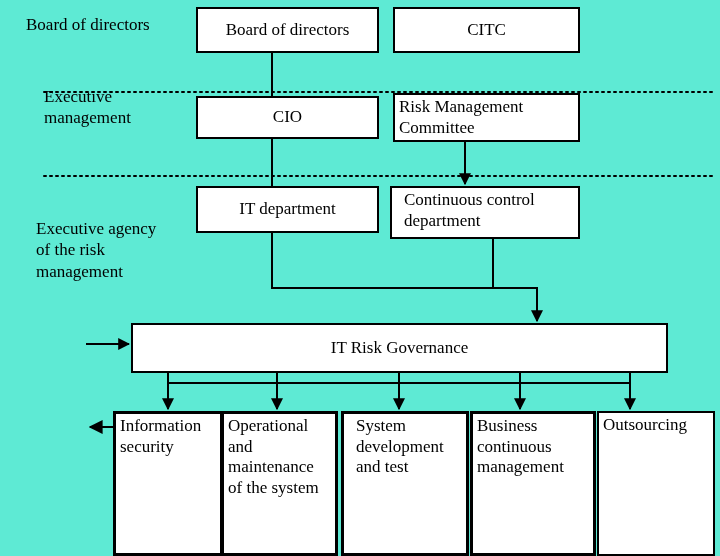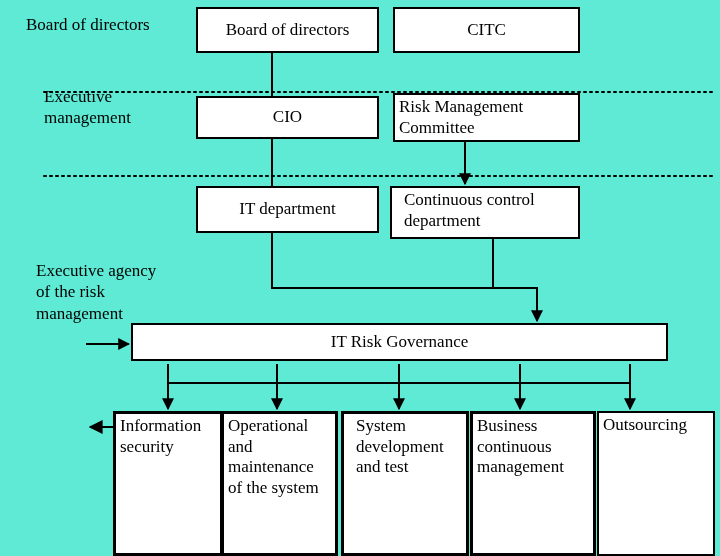--- a/index.html
+++ b/index.html
@@ -104,40 +104,40 @@
     <line class="solid" x1="399" y1="364" x2="399" y2="409" marker-end="url(#arrow)"></line>
     <line class="solid" x1="520" y1="364" x2="520" y2="409" marker-end="url(#arrow)"></line>
     <line class="solid" x1="630" y1="364" x2="630" y2="409" marker-end="url(#arrow)"></line>
 
     <line class="solid" x1="113" y1="427" x2="90" y2="427" marker-end="url(#arrowL)"></line>
   </svg>
 
   <div class="label" style="left:26px; top:14px;">Board of directors</div>
   <div class="label" style="left:44px; top:86px;">Executive
 management</div>
-  <div class="label" style="left:36px; top:218px;margin-top:42px;">Executive agency
+  <div class="label" style="left:36px; top:218px;">Executive agency
 of the risk
 management</div>
 
   <div class="box" style="left:196px; top:7px; width:183px; height:46px;">Board of directors</div>
 
   <div class="box" style="left:196px; top:96px; width:183px; height:43px;">CIO</div>
 
   <div class="box" style="left:393px; top:7px; width:187px; height:46px;">CITC</div>
 
   <div class="box topleft" style="left:393px; top:93px; width:187px; height:49px;">Risk Management
 Committee</div>
 
   <div class="box" style="left:196px; top:186px; width:183px; height:47px;">IT department</div>
 
   <div class="box topleft" style="left:390px; top:186px; width:190px; height:53px;padding-left:12px;">Continuous control
 department</div>
 
 
-  <div class="box" style="left:131px; top:323px; width:537px; height:38px;">IT Risk Governance</div>
+  <div class="box" style="left:131px; top:323px; width:537px; height:50px;">IT Risk Governance</div>
 
   <div class="box topleft thick" style="left:113px; top:411px; width:110px; height:145px;">Information
 security</div>
 
   <div class="box topleft thick" style="left:221px; top:411px; width:117px; height:145px;">Operational
 and
 maintenance
 of the
 system</div>
 

